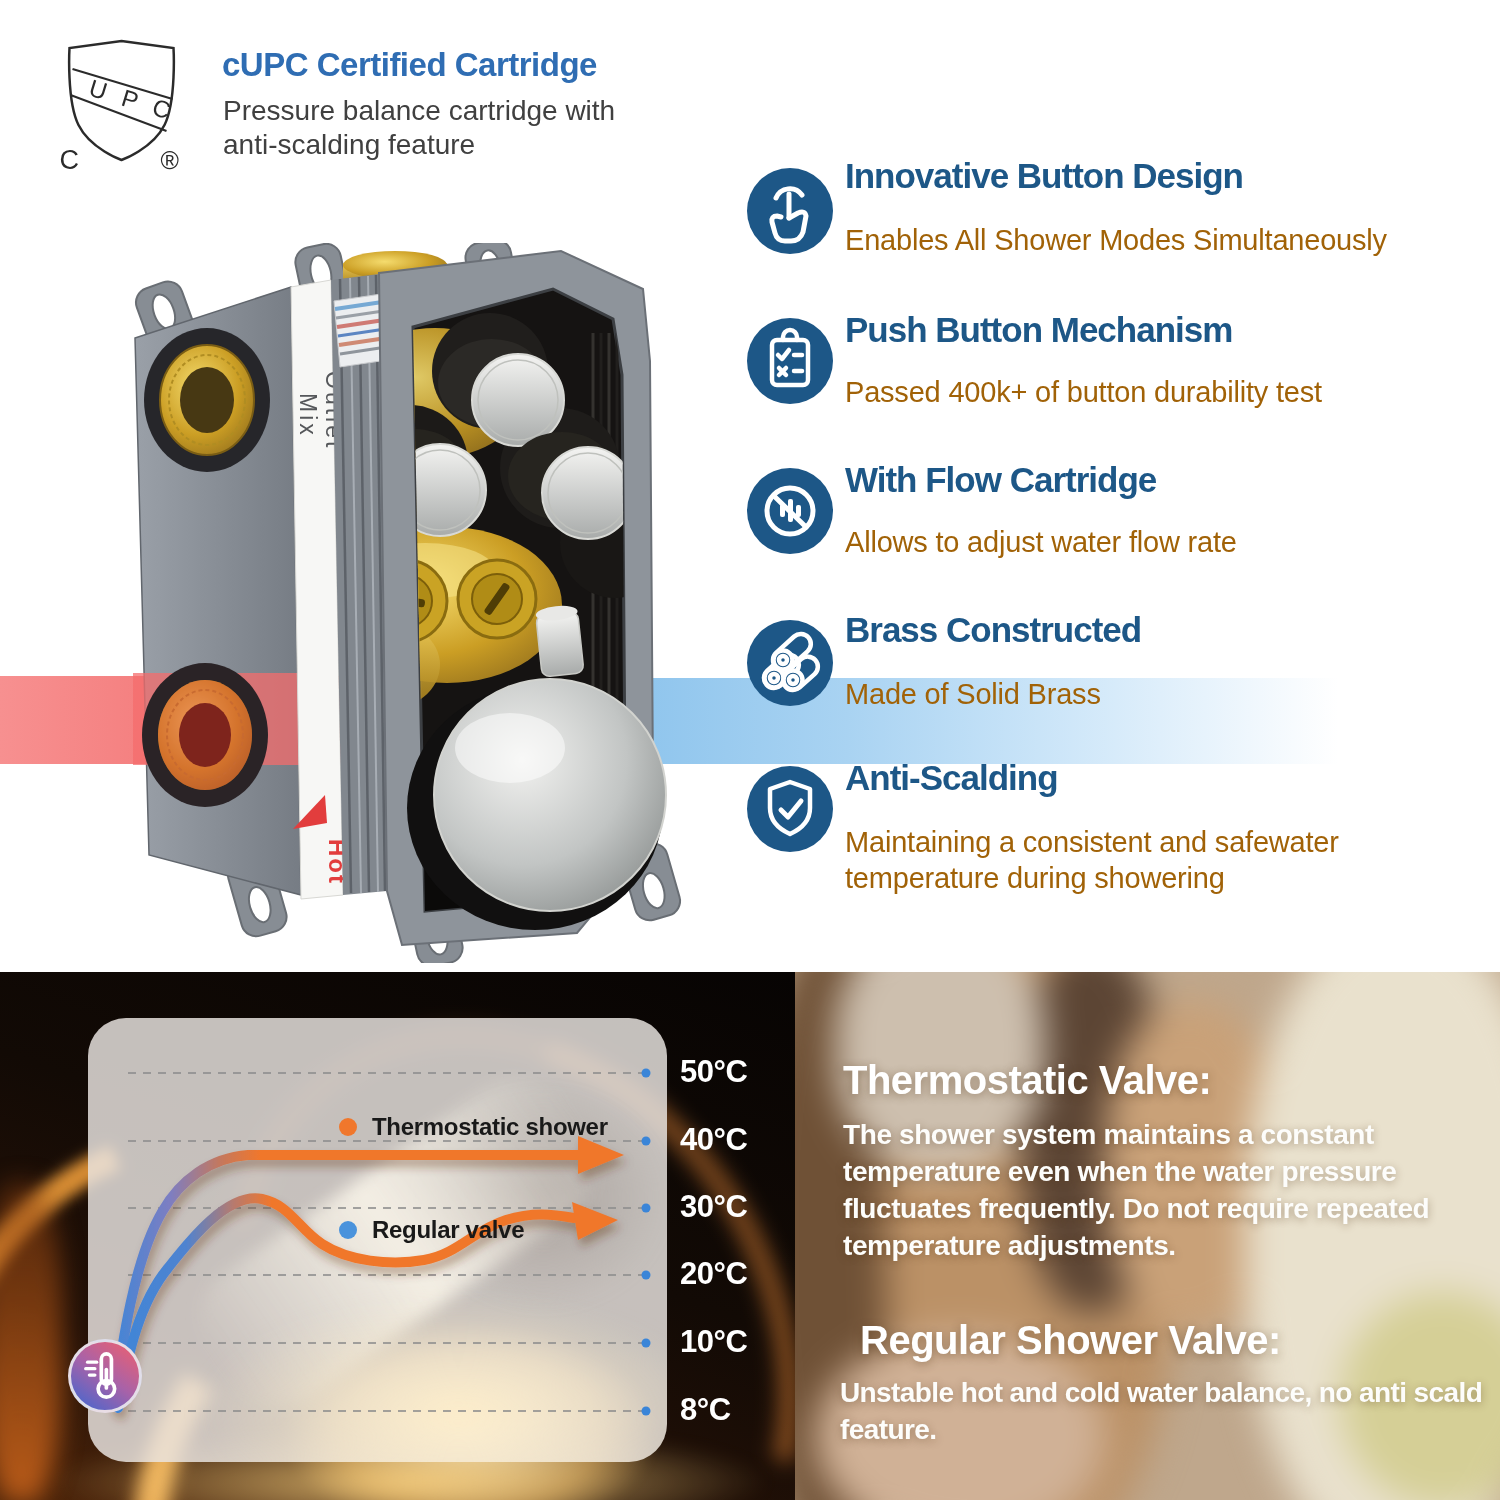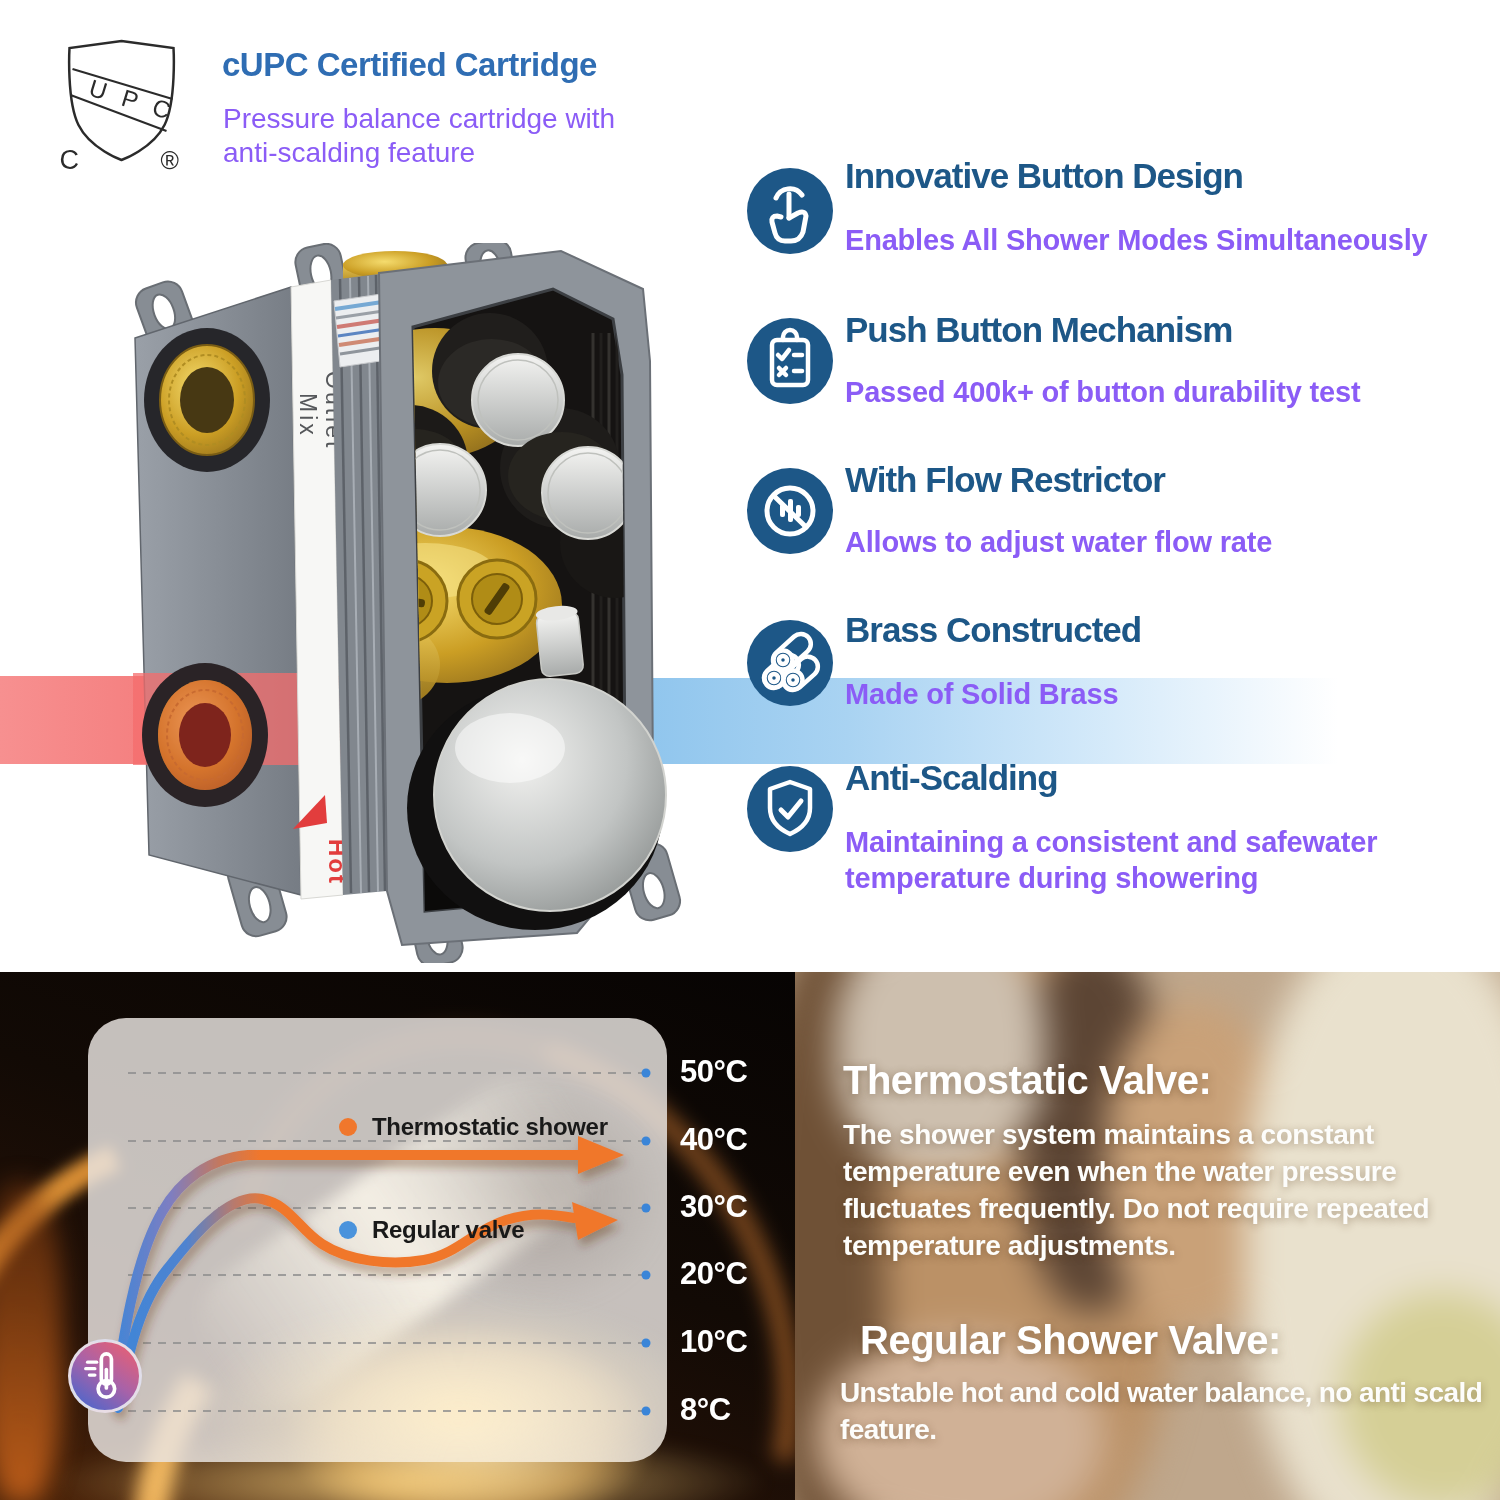--- a/index.html
+++ b/index.html
@@ -11,26 +11,26 @@
   #top{position:absolute;left:0;top:0;width:1500px;height:972px;background:#ffffff;overflow:hidden;}
   .band-hot{position:absolute;left:0;top:676px;width:345px;height:88px;z-index:1;
             background:linear-gradient(90deg,#f79090 0%,#f16a6a 100%);}
   .band-cold{position:absolute;left:638px;top:678px;width:700px;height:86px;z-index:1;
              background:linear-gradient(90deg,#8fc5ed 0%,#a9d3f2 30%,#cfe7f9 62%,rgba(255,255,255,0) 100%);}
   #valve-art{position:absolute;left:95px;top:243px;width:610px;height:720px;z-index:2;}
 
   .cert-shield{position:absolute;left:58px;top:33px;width:128px;height:138px;z-index:3;}
   .cert-title{position:absolute;left:222px;top:46px;font-size:33px;font-weight:bold;color:#2f6db3;
               letter-spacing:-0.5px;z-index:3;}
-  .cert-sub{position:absolute;left:223px;top:94px;font-size:28px;color:#8b5cf6;line-height:34px;z-index:3;margin-top:8px;}
+  .cert-sub{position:absolute;left:223px;top:94px;font-size:28px;color:#404040;line-height:34px;z-index:3;}
 
   .f-icon{position:absolute;left:747px;width:86px;height:86px;z-index:3;}
   .f-title{position:absolute;left:845px;font-size:35px;font-weight:bold;color:#1d5787;
            letter-spacing:-1px;white-space:nowrap;z-index:3;}
-  .f-desc{position:absolute;left:845px;font-size:29px;font-weight:bold;color:#8b5cf6;
+  .f-desc{position:absolute;left:845px;font-size:29px;font-weight:normal;color:#a16207;
           letter-spacing:-0.2px;line-height:36px;z-index:3;}
 
   
   #bl{position:absolute;left:0;top:972px;width:795px;height:528px;overflow:hidden;
       background:linear-gradient(200deg,#070403 0%,#120a05 45%,#241107 75%,#4e250a 100%);}
   .glow{position:absolute;border-radius:50%;}
   .arc1{left:-70px;top:150px;width:540px;height:540px;border:26px solid transparent;
         border-left-color:rgba(250,165,60,.85);border-bottom-color:rgba(255,214,140,.95);
         transform:rotate(22deg);filter:blur(7px);}
   .arc2{left:130px;top:230px;width:660px;height:580px;border:34px solid transparent;
@@ -302,21 +302,21 @@
     <div class="f-desc" style="top:374px">Passed 400k+ of button durability test</div>
 
     <svg class="f-icon" style="top:468px" viewBox="0 0 86 86">
       <circle cx="43" cy="43" r="43" fill="#1d5787"></circle>
       <circle cx="43" cy="43" r="23" stroke="#ffffff" stroke-width="5" fill="none"></circle>
       <rect x="33" y="36" width="5" height="13" rx="2" fill="#ffffff"></rect>
       <rect x="41" y="31" width="5" height="23" rx="2" fill="#ffffff"></rect>
       <rect x="49" y="37" width="5" height="12" rx="2" fill="#ffffff"></rect>
       <line x1="27" y1="28" x2="59" y2="59" stroke="#ffffff" stroke-width="5" stroke-linecap="round"></line>
     </svg>
-    <div class="f-title" style="top:460px">With Flow Restrictor</div>
+    <div class="f-title" style="top:460px">With Flow Cartridge</div>
     <div class="f-desc" style="top:524px">Allows to adjust water flow rate</div>
 
     <svg class="f-icon" style="top:620px" viewBox="0 0 86 86">
       <circle cx="43" cy="43" r="43" fill="#1d5787"></circle>
       <g stroke="#ffffff" stroke-width="4.5" fill="none">
         <g transform="translate(36,40) rotate(-42)">
             <rect x="-10" y="-10" width="44" height="20" rx="10"></rect>
           </g>
         <g transform="translate(27,58) rotate(-42)">
             <rect x="-10" y="-10" width="40" height="20" rx="10"></rect>

